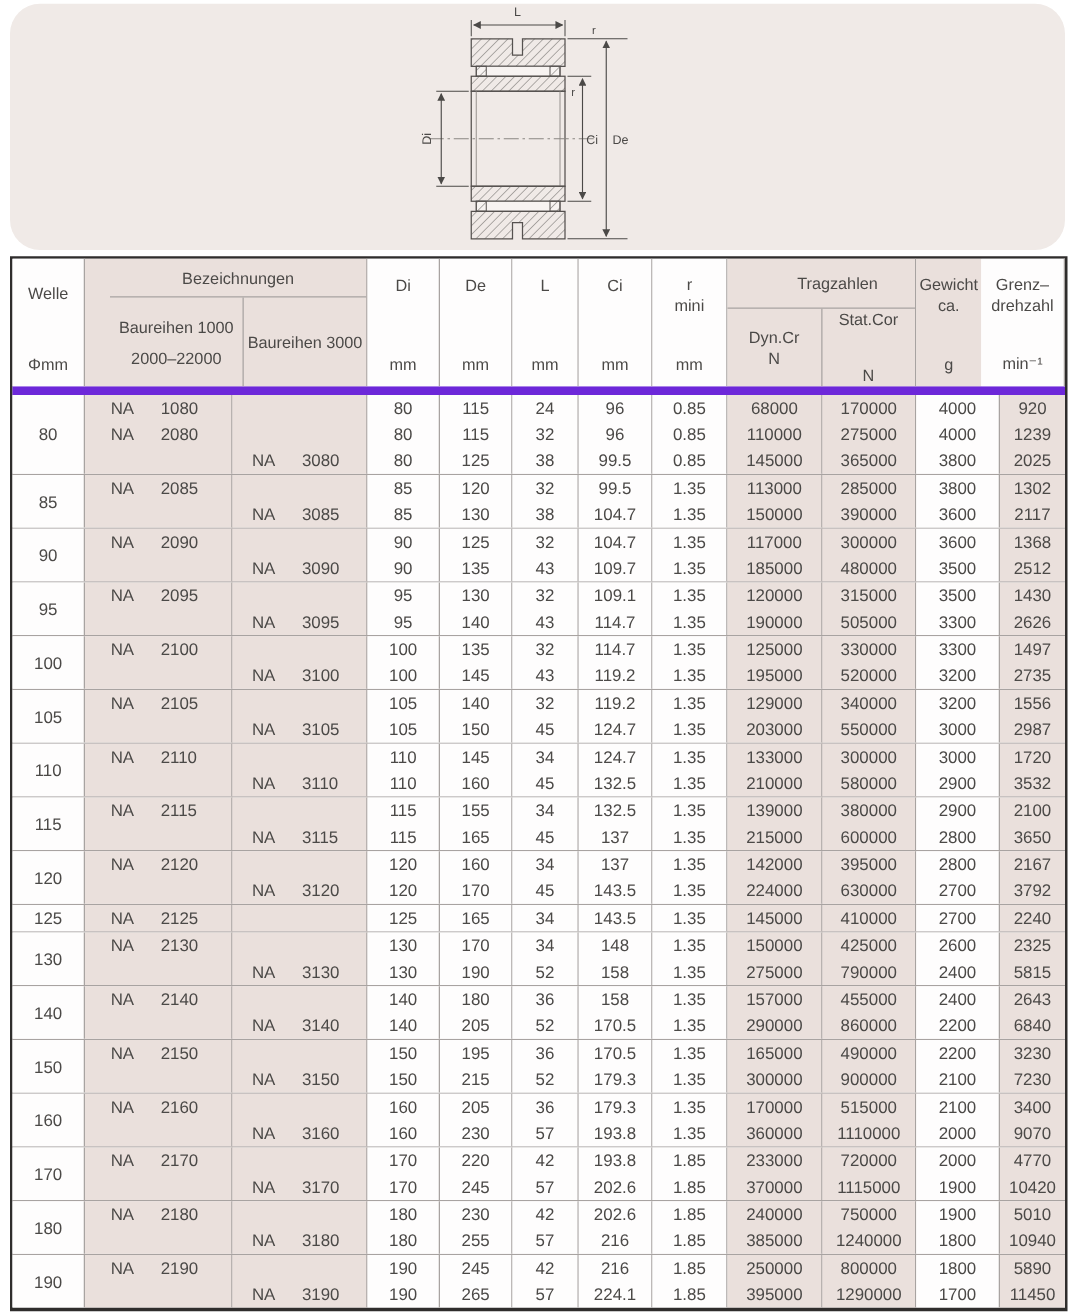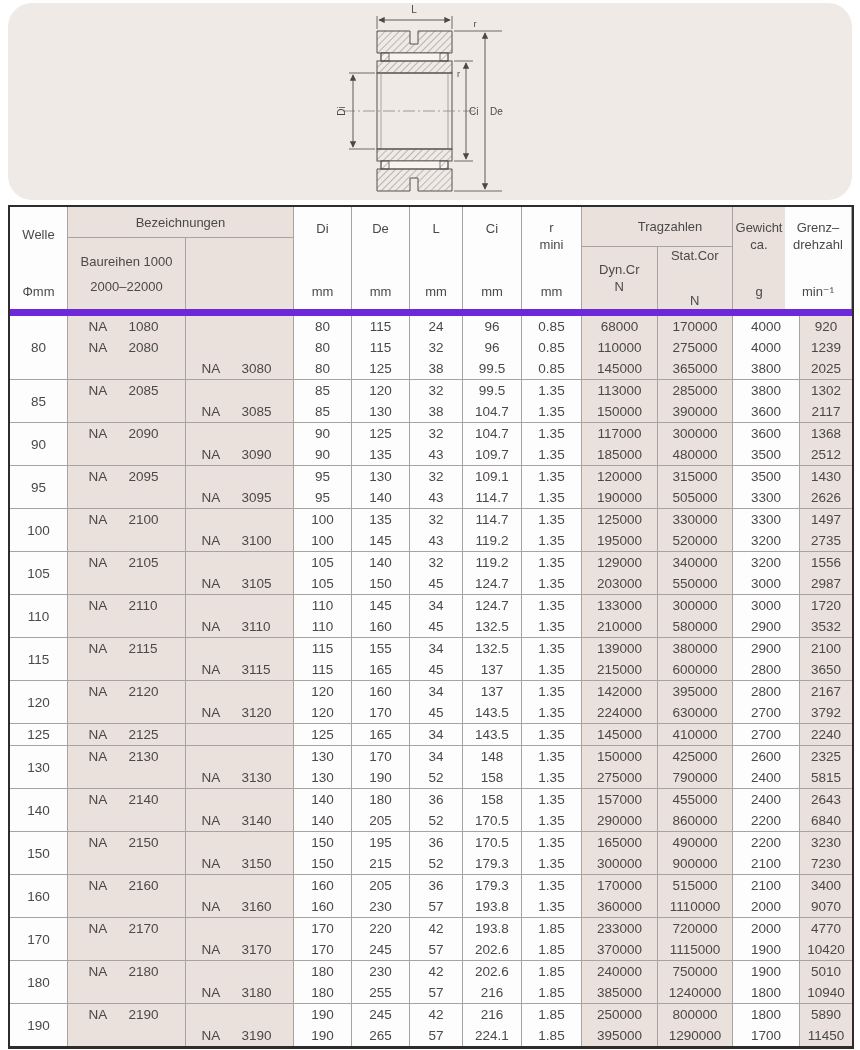--- a/index.html
+++ b/index.html
@@ -14,21 +14,21 @@
   .dtable{position:absolute;left:8px;top:205px;width:846px;box-sizing:border-box;
           border:2px solid #2f2d2c;border-bottom-width:3px;background:#fefdfd;}
   .cellb{box-sizing:border-box;border-right:1px solid #a8a3a1;}
   .pink{background:#eae0dc;}
   .white{background:#fefdfd;}
 
   
   .c0{width:58px;} .c1{width:118px;} .c2{width:108px;} .c3{width:58px;} .c4{width:58px;}
   .c5{width:53px;} .c6{width:59px;} .c7{width:60px;align-items:center;} .c8{width:76px;} .c9{width:75px;}
   .c10{width:67px;} .c11{width:52px;border-right:none;}
-  .cbez{width:226px;} .ctrag{width:151px;}
+  .cbez{width:226px;padding-left:20px;} .ctrag{width:151px;}
 
   
   .hdr{display:flex;height:102px;border-bottom:7px solid #6d28d9;font-size:13px;}
   .hcol{display:flex;flex-direction:column;align-items:center;}
   .hdr-welle{justify-content:space-between;padding:20px 0 10px;}
   .hsplit-top{height:30px;display:flex;align-items:center;justify-content:center;
               border-bottom:1px solid #a8a3a1;align-self:stretch;}
   .hsplit-bot{flex:1;display:flex;align-self:stretch;}
   .hsub{box-sizing:border-box;display:flex;flex-direction:column;align-items:center;justify-content:center;}
   .hsub.b1000{border-right:1px solid #a8a3a1;row-gap:10px;}
@@ -122,20 +122,23 @@
       <div class="hcol cellb c0 white hdr-welle">
         <span>Welle</span>
         <span>Φmm</span>
       </div>
       <div class="hcol cellb cbez pink">
         <div class="hsplit-top">Bezeichnungen</div>
         <div class="hsplit-bot">
           <div class="hsub b1000 c1">
             <span>Baureihen 1000</span>
             <span>2000–22000</span>
+          </div>
+          <div class="hsub c2" style="border-right:none;">
+            <span>Baureihen 3000</span>
           </div>
         </div>
       </div>
       <div class="hcol cellb c3 white hunit">
         <span>Di</span>
         <span>mm</span>
       </div>
       <div class="hcol cellb c4 white hunit">
         <span>De</span>
         <span>mm</span>

